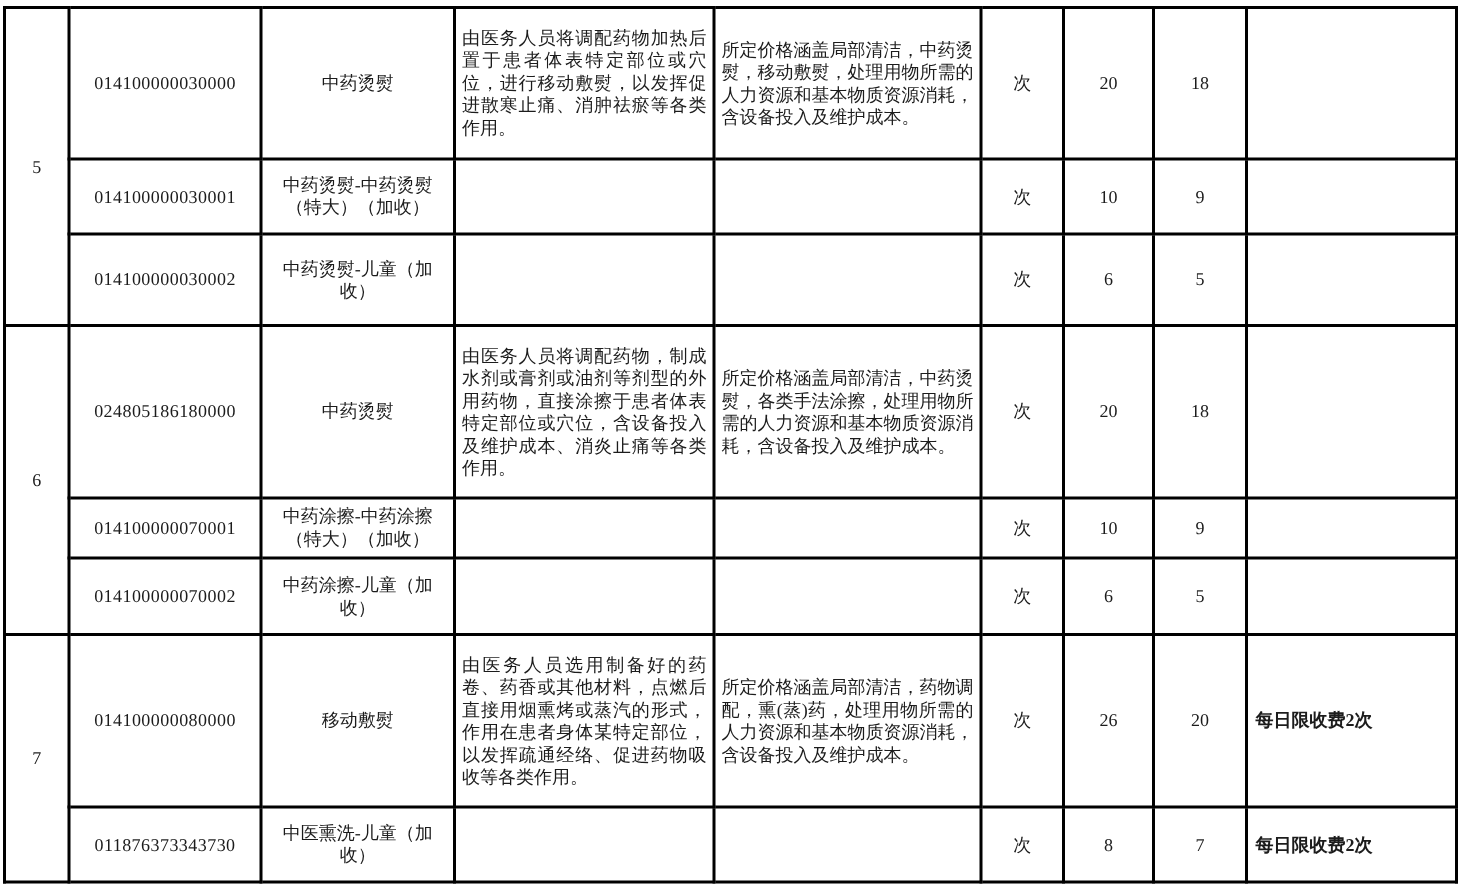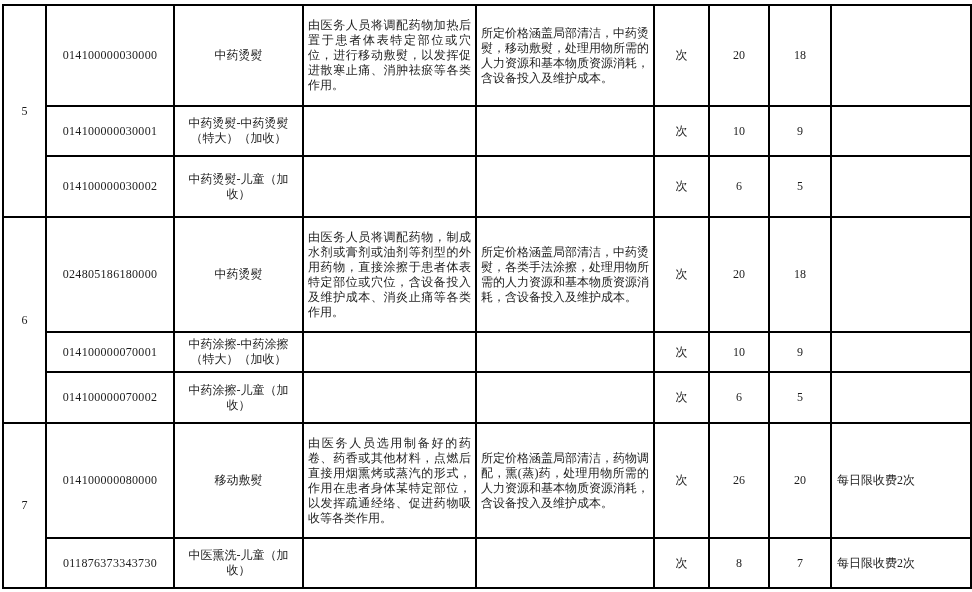--- a/index.html
+++ b/index.html
@@ -34,21 +34,21 @@
   td.c-num   { text-align: center; font-size: 13px; }
   td.c-code  { text-align: center; letter-spacing: 0.3px; border-radius: 30px; }
   td.c-name  { text-align: center; padding: 2px 6px; }
   td.c-desc  { padding: 3px 4px; }
   td.c-desc .jtxt {
     text-align: justify;
     text-justify: inter-character;
   }
   td.c-unit  { text-align: center; }
   td.c-price { text-align: center; margin-left: 48px; }
-  td.c-note  { text-align: left; padding: 2px 5px; }
+  td.c-note  { text-align: left; padding: 2px 5px; font-weight: bold; }
 </style>
 </head>
 <body>
 
 <div class="page">
   <table class="price-table">
     <colgroup>
       <col style="width:43px">
       <col style="width:128px">
       <col style="width:129px">

